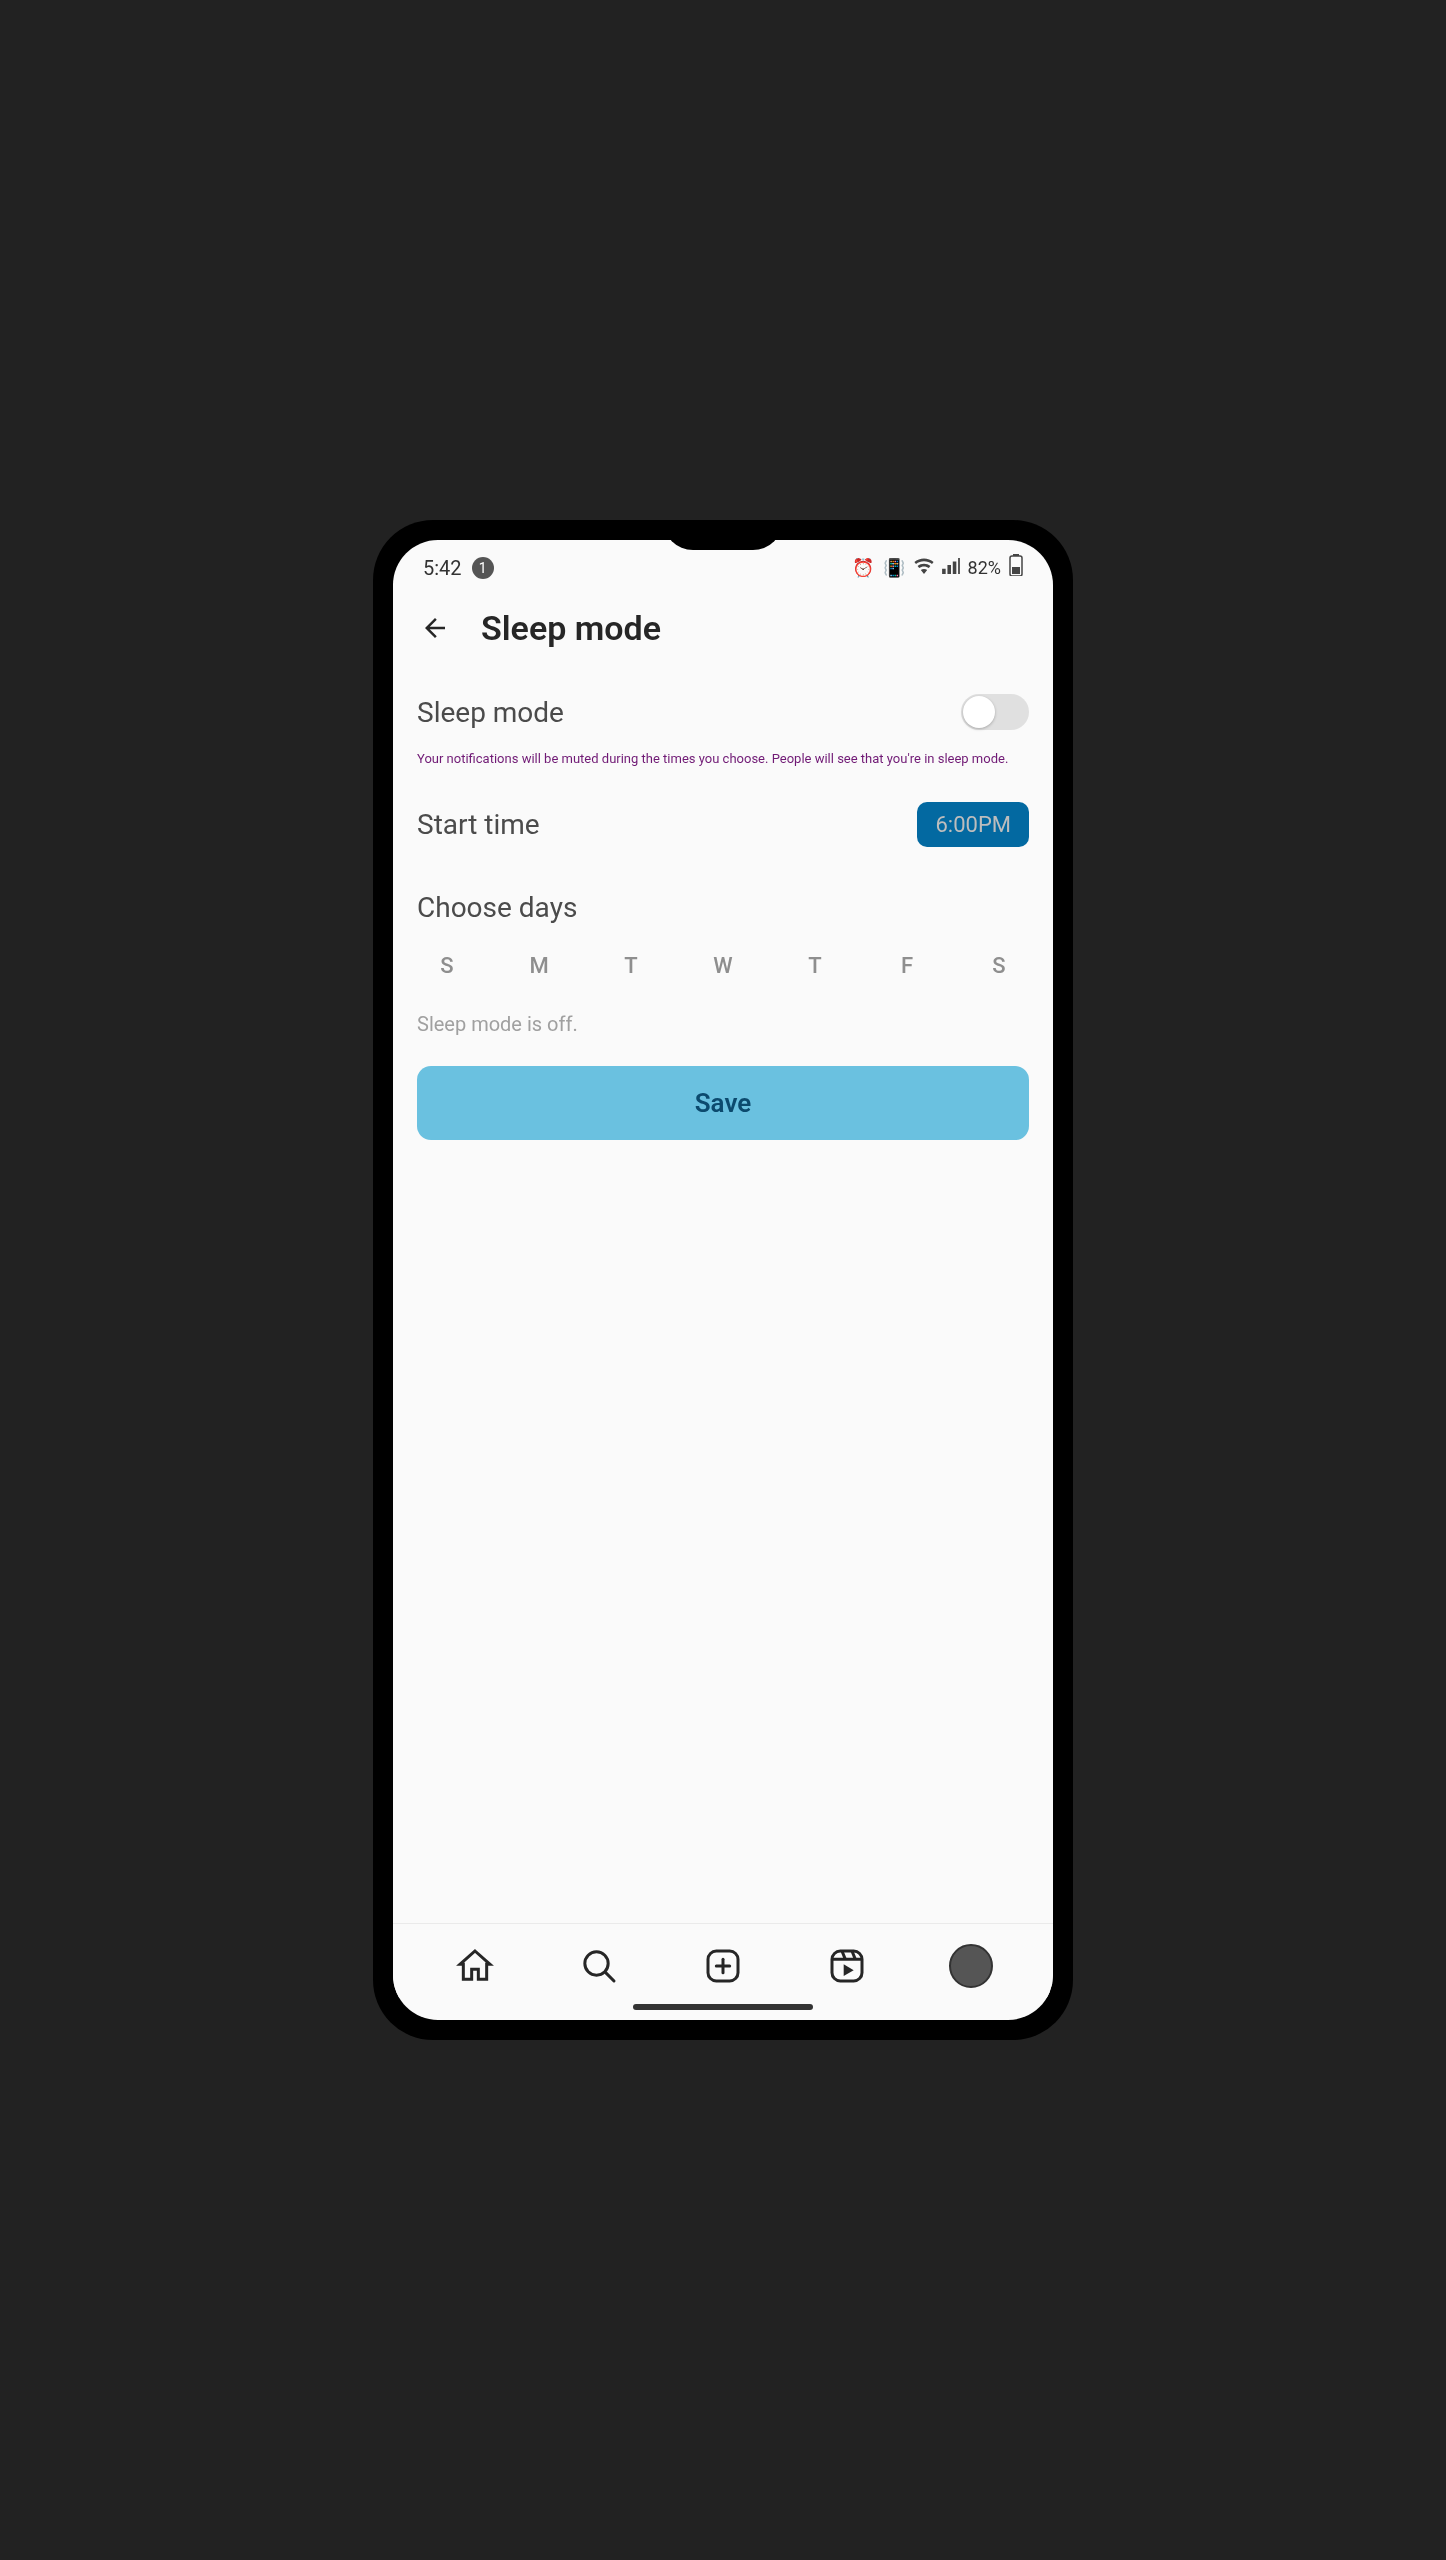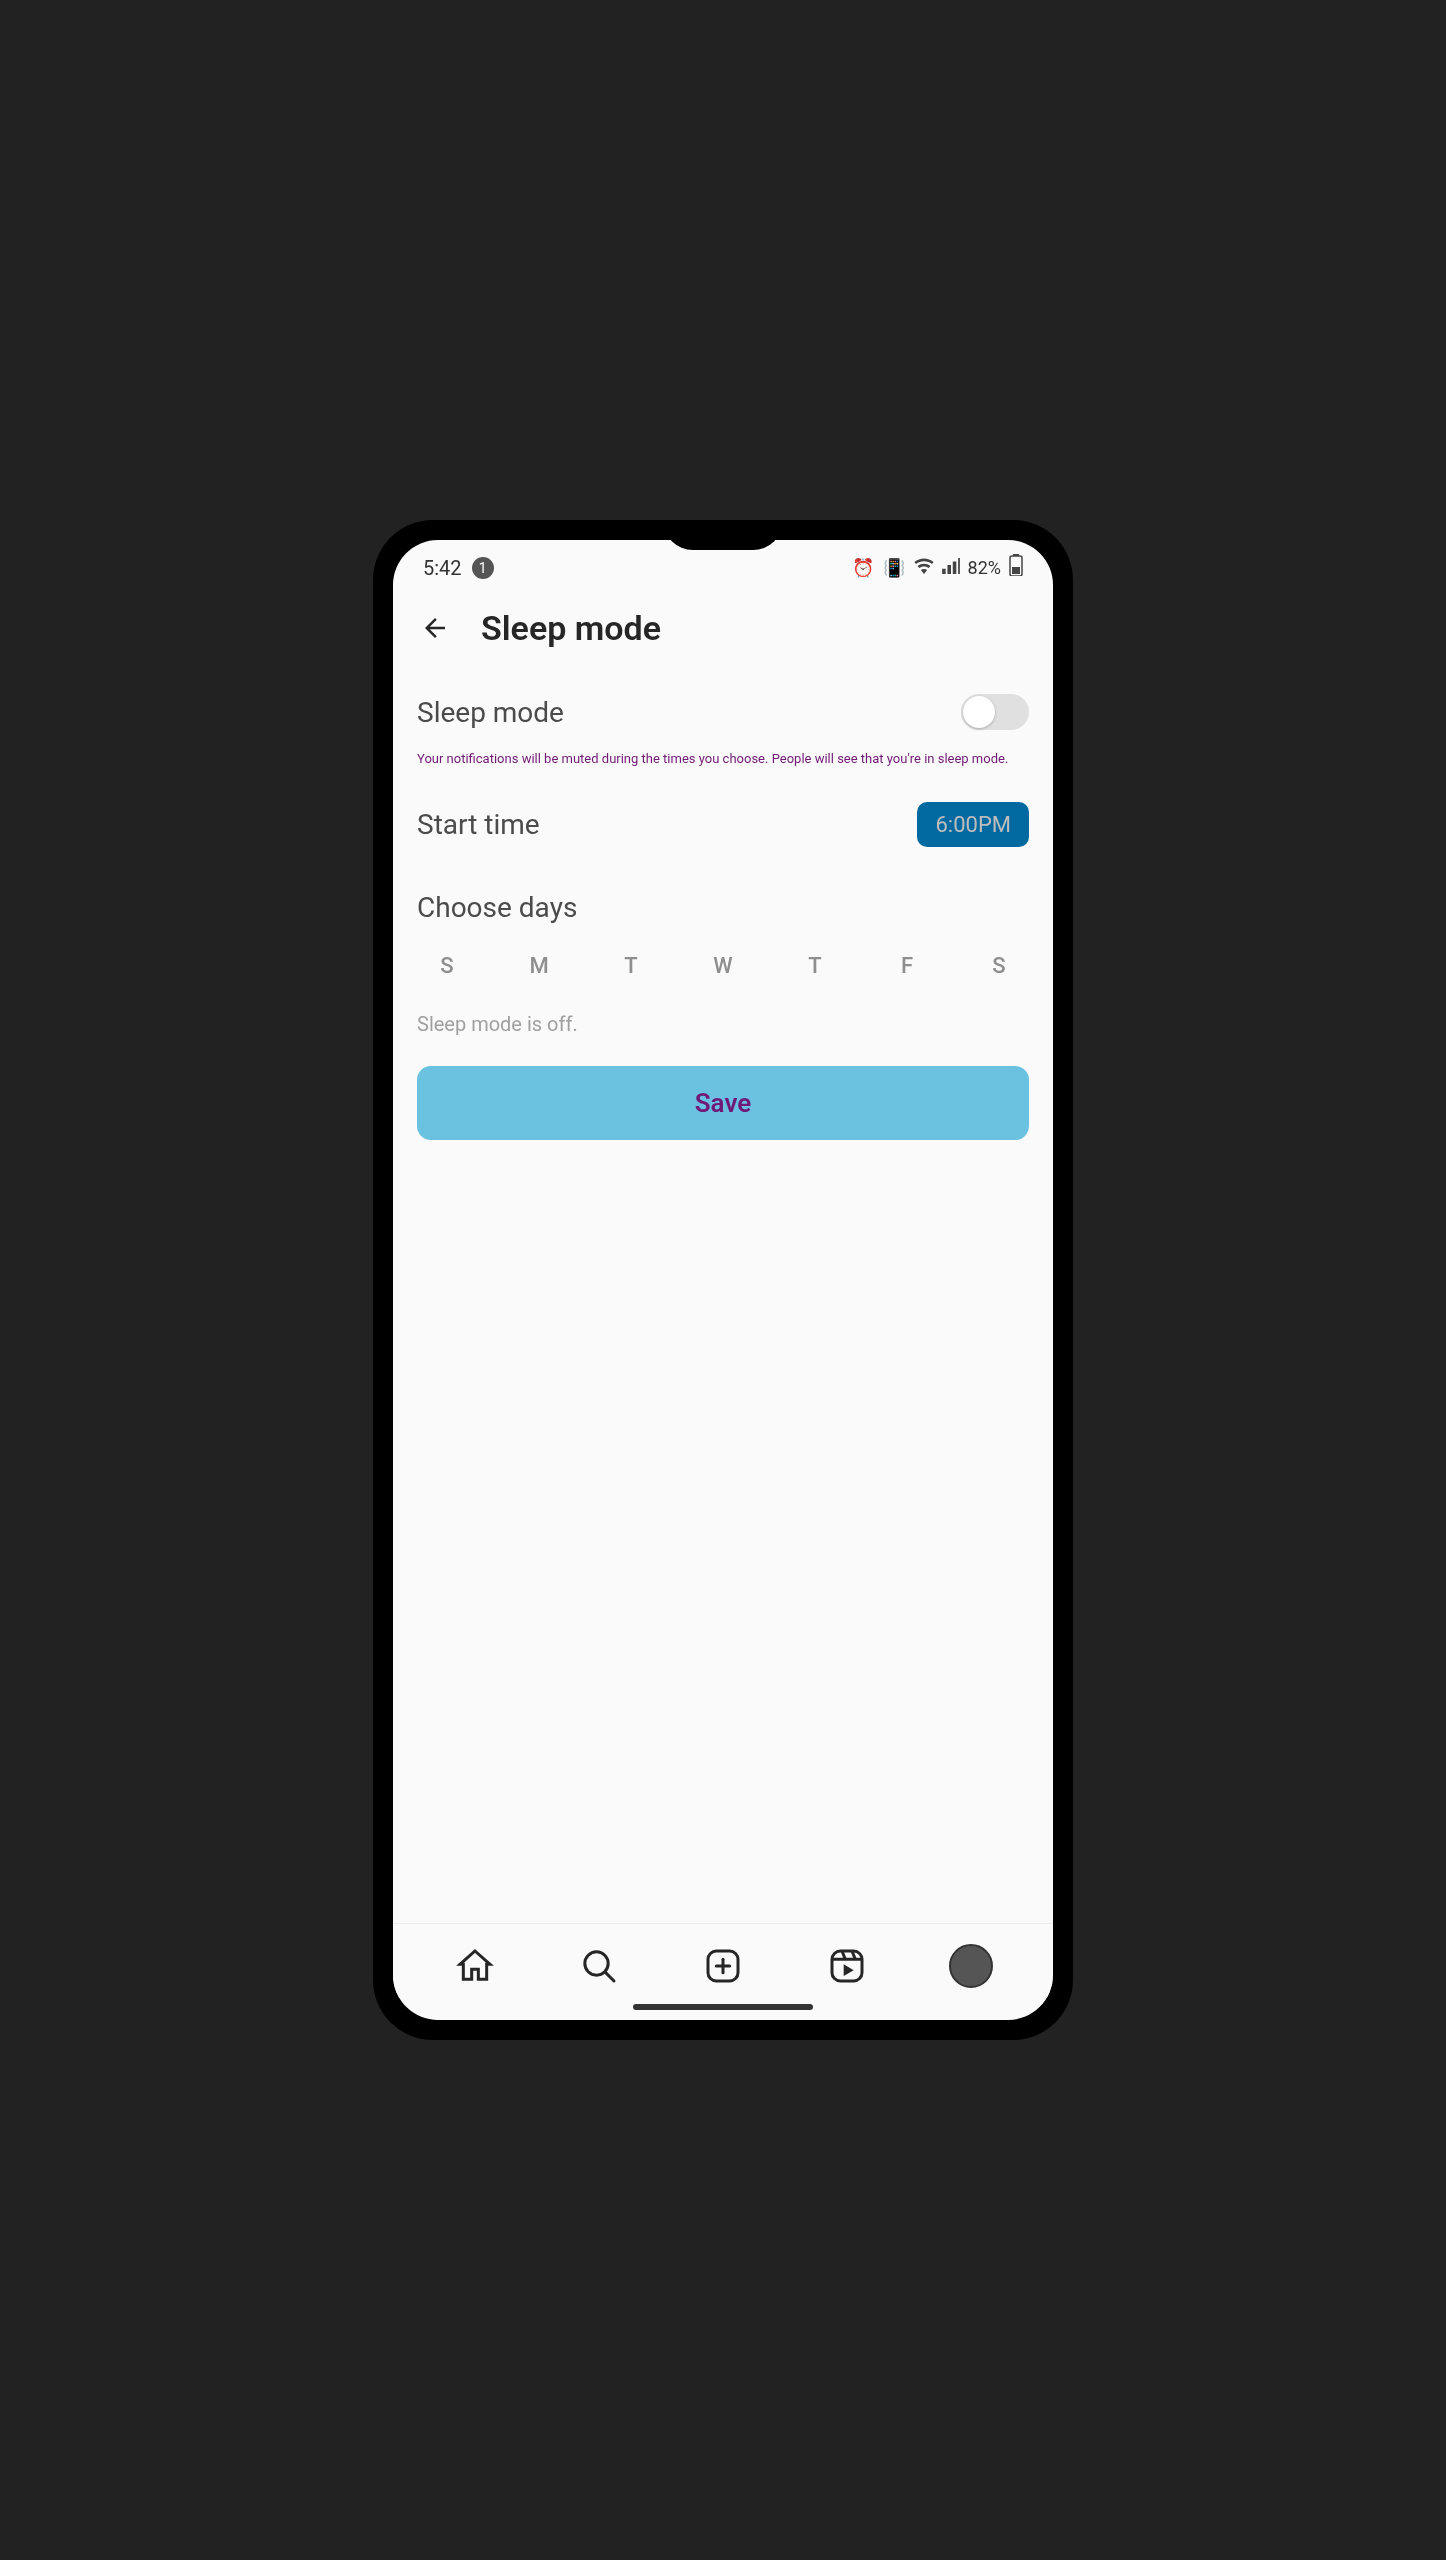--- a/index.html
+++ b/index.html
@@ -103,21 +103,21 @@
       display: flex; justify-content: space-between;
       padding: 0 6px 8px;
     }
     .day {
       width: 48px; height: 48px; border-radius: 24px;
       display: flex; align-items: center; justify-content: center;
       font-size: 22px; color: #8e8e8e; font-weight: 500;
     }
     .status-text { font-size: 20px; color: #a0a0a0; padding: 14px 0 30px; }
     .save-btn {
-      background: #6ac1e0; color: #701a75;
+      background: #6ac1e0; color: #0c4a6e;
       font-size: 26px; font-weight: 600;
       text-align: center; padding: 22px;
       border-radius: 14px;
     }
 
     
     .bottom-nav {
       display: flex;
       justify-content: space-around;
       align-items: center;

